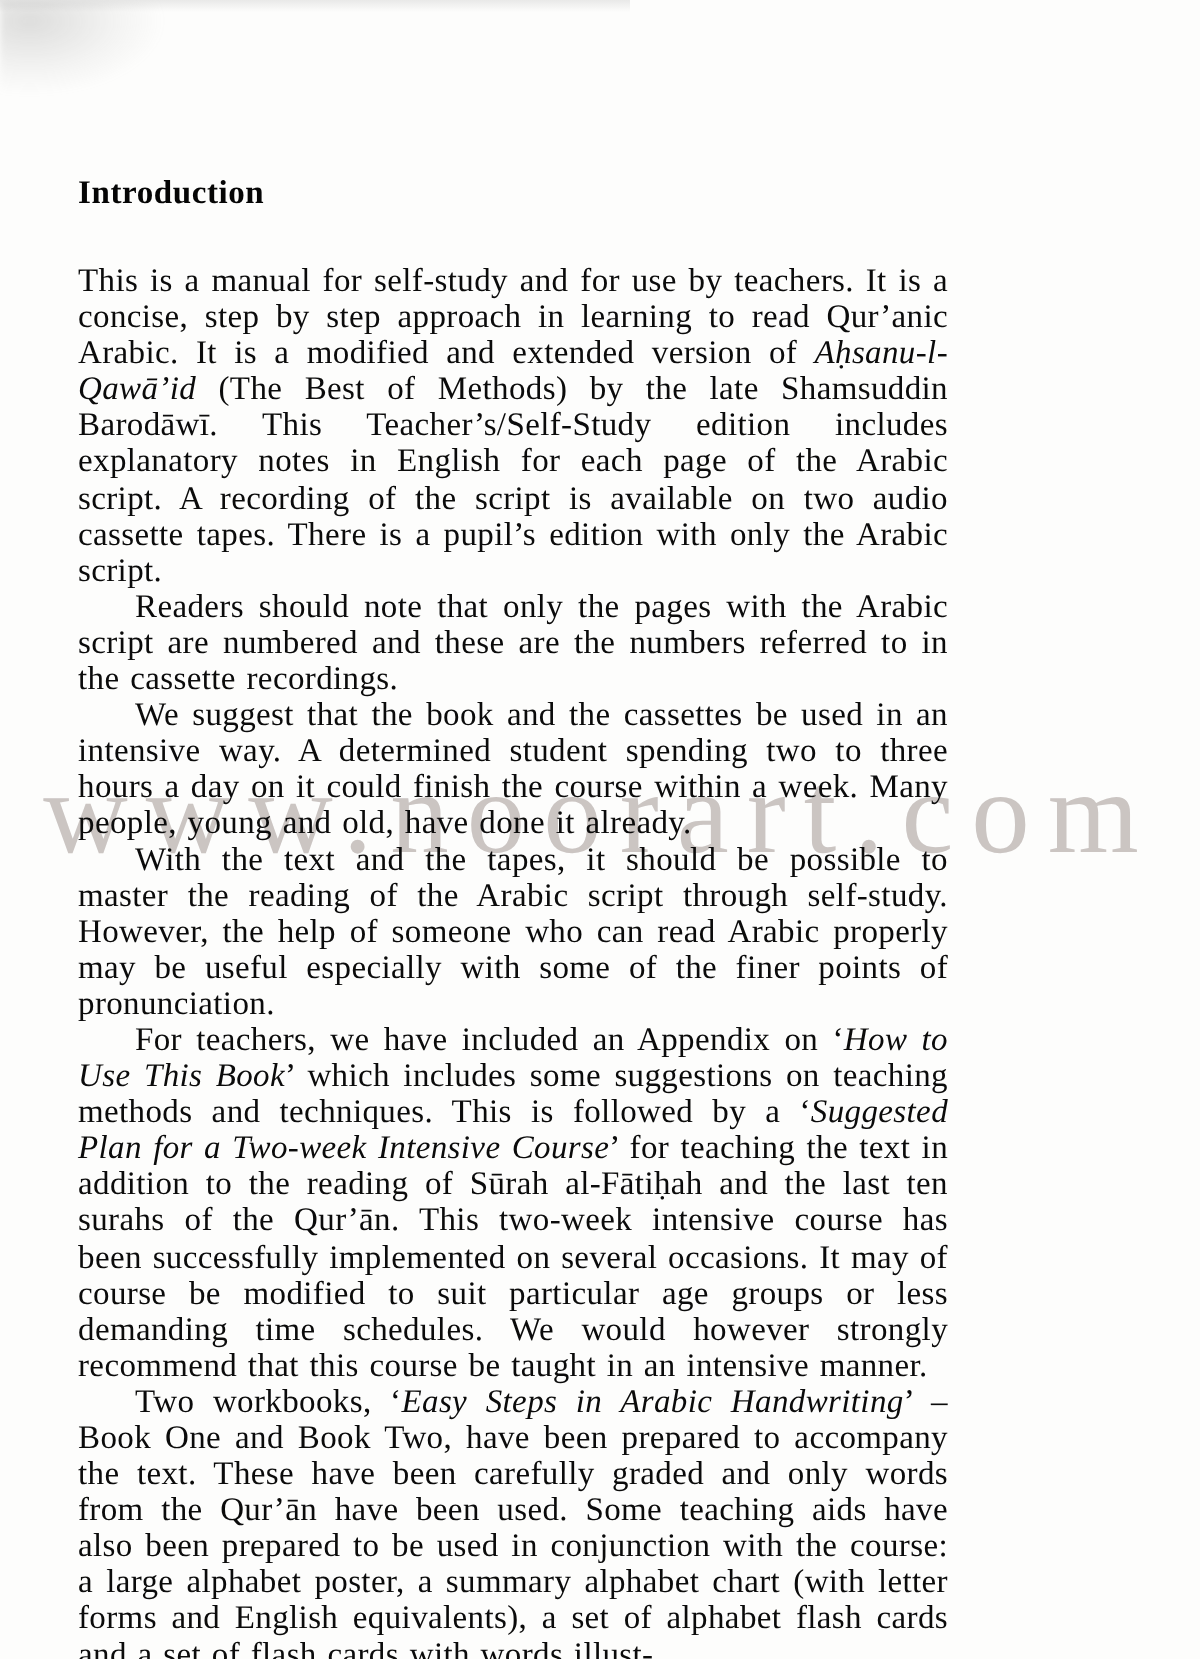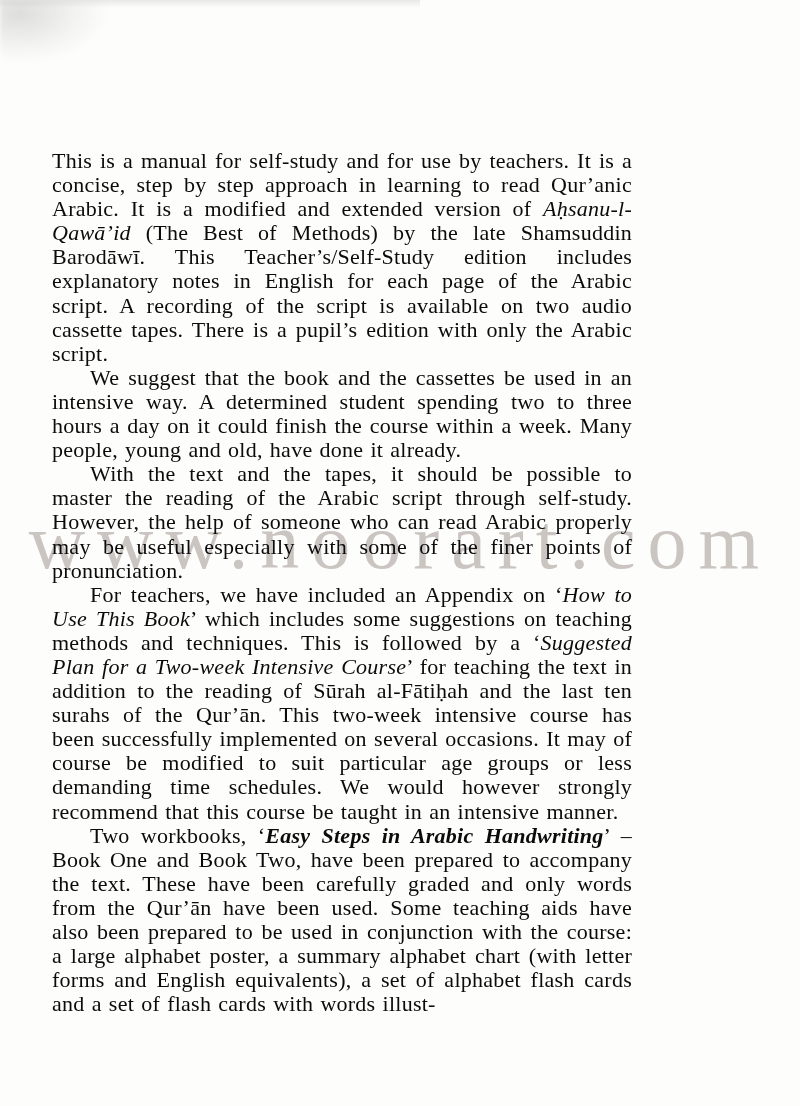--- a/index.html
+++ b/index.html
@@ -55,21 +55,21 @@
   }
   .para {
     margin: 0;
   }
   .para.indent {
     text-indent: 38px;
   }
   .seg-normal { font-style: normal; font-weight: normal; }
   .seg-italic { font-style: italic; }
   .seg-bold { font-weight: normal; margin-top: 31px; }
-  .seg-bold-italic { font-weight: bold; font-style: italic; }
+  .seg-bold-italic { font-weight: normal; font-style: italic; }
   .watermark {
     position: absolute;
     z-index: 1;
     top: 503px;
     left: 0;
     width: 800px;
     text-align: center;
     font-family: "Liberation Serif", "DejaVu Serif", serif;
     font-size: 78px;
     line-height: 78px;
@@ -83,22 +83,24 @@
 </head>
 <body>
 
 <div class="page">
   <div class="smudge-tl"></div>
   <div class="smudge-top"></div>
 
   <div class="watermark">www.noorart.com</div>
 
   <div class="content">
+    <h1 class="page-title">Introduction</h1>
 
     <div class="body-text">
         <p class="para"><span class="seg-normal">This is a manual for self-study and for use by teachers. It is a concise, step by step approach in learning to read Qur’anic Arabic. It is a modified and extended version of </span><span class="seg-italic">Aḥsanu-l-Qawā’id</span><span class="seg-normal"> (The Best of Methods) by the late Shamsuddin Barodāwī. This Teacher’s/Self-Study edition includes explanatory notes in English for each page of the Arabic script. A recording of the script is available on two audio cassette tapes. There is a pupil’s edition with only the Arabic script.</span></p>
+        <p class="para indent"><span class="seg-normal">Readers should note that only the pages with the Arabic script are numbered and these are the numbers referred to in the cassette recordings.</span></p>
         <p class="para indent"><span class="seg-normal">We suggest that the book and the cassettes be used in an intensive way. A determined student spending two to three hours a day on it could finish the course within a week. Many people, young and old, have done it already.</span></p>
         <p class="para indent"><span class="seg-normal">With the text and the tapes, it should be possible to master the reading of the Arabic script through self-study. However, the help of someone who can read Arabic properly may be useful especially with some of the finer points of pronunciation.</span></p>
         <p class="para indent"><span class="seg-normal">For teachers, we have included an Appendix on ‘</span><span class="seg-italic">How to Use This Book</span><span class="seg-normal">’ which includes some suggestions on teaching methods and techniques. This is followed by a ‘</span><span class="seg-italic">Suggested Plan for a Two-week Intensive Course</span><span class="seg-normal">’ for teaching the text in addition to the reading of Sūrah al-Fātiḥah and the last ten surahs of the Qur’ān. This two-week intensive course has been successfully implemented on several occasions. It may of course be modified to suit particular age groups or less demanding time schedules. </span><span class="seg-bold">We would however strongly recommend that this course be taught in an intensive manner.</span></p>
         <p class="para indent"><span class="seg-normal">Two workbooks, ‘</span><span class="seg-bold-italic">Easy Steps in Arabic Handwriting</span><span class="seg-normal">’ – Book One and Book Two, have been prepared to accompany the text. These have been carefully graded and only words from the Qur’ān have been used. Some teaching aids have also been prepared to be used in conjunction with the course: a large alphabet poster, a summary alphabet chart (with letter forms and English equivalents), a set of alphabet flash cards and a set of flash cards with words illust-</span></p>
       </div>
   </div>
 </div>
 
 </body></html>

